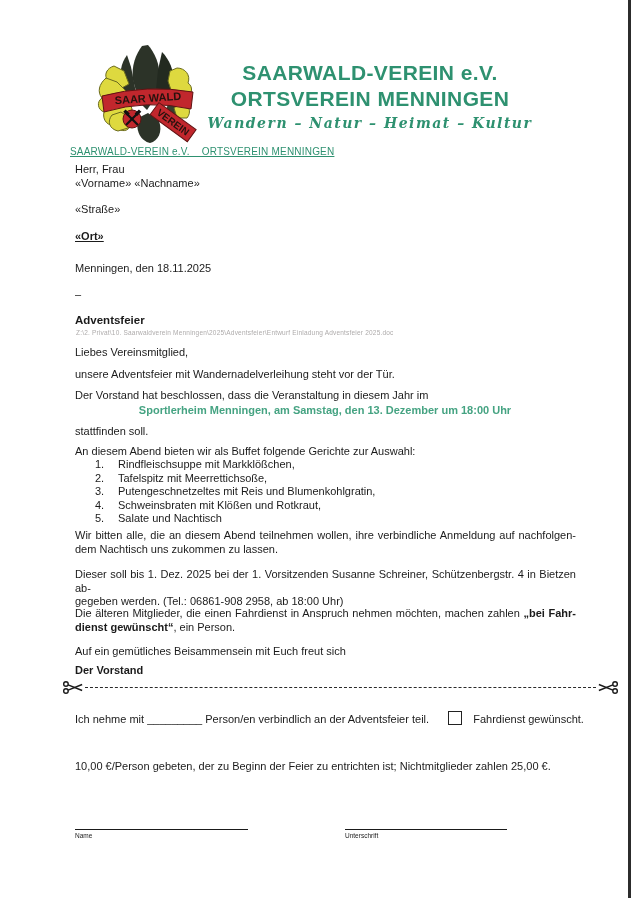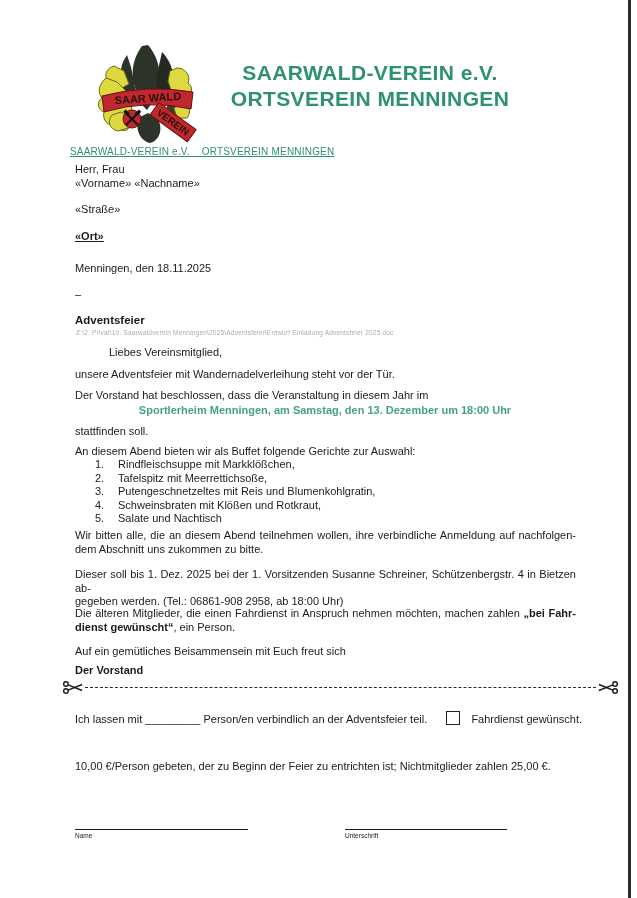--- a/index.html
+++ b/index.html
@@ -31,21 +31,21 @@
   #recip1{left:75px;top:163px;}
   #recip2{left:75px;top:177px;}
   #street{left:75px;top:203px;text-align:center;}
   #city{left:75px;top:230px;font-weight:bold;text-decoration:underline;}
   #dateline{left:75px;top:262px;}
   #dash{left:75px;top:288px;}
   
   #subject{left:75px;top:314px;font-size:11.5px;font-weight:bold;}
   #filepath{left:76px;top:329px;font-size:6.5px;color:var(--grey);letter-spacing:.2px;}
   
-  #salutation{left:75px;top:346px;margin-left:34px;}
+  #salutation{left:75px;top:346px;}
   #intro{left:75px;top:368px;}
   #decision{left:75px;top:389px;}
   #eventline{left:75px;top:404px;width:500px;text-align:center;color:var(--green-light);font-weight:bold;}
   #decisionend{left:75px;top:425px;}
   #buffetintro{left:75px;top:445px;}
   #menu{left:95px;top:458px;width:460px;}
   .menu-row{display:flex;}
   .menu-num{width:23px;flex:0 0 23px;}
   #registration{left:75px;top:529px;width:501px;}
   #deadline{left:75px;top:568px;width:501px;}
@@ -109,20 +109,21 @@
         <line x1="46" y1="73" x2="34" y2="85" stroke="#111" stroke-width="2.2"></line>
         <rect x="31.5" y="71" width="6" height="3.4" transform="rotate(45 34.5 72.7)" fill="#111"></rect>
         <rect x="43" y="71" width="6" height="3.4" transform="rotate(-45 46 72.7)" fill="#111"></rect>
       </g>
     </g>
   </svg>
 
   <div id="orgblock" class="abs">
     <div class="org-line">SAARWALD-VEREIN e.V.</div>
     <div class="org-line">ORTSVEREIN MENNINGEN</div>
+    <div id="motto">Wandern – Natur – Heimat – Kultur</div>
   </div>
   <div id="subline" class="abs">SAARWALD-VEREIN e.V.    ORTSVEREIN MENNINGEN</div>
 
   <div id="recip1" class="abs fs">Herr, Frau</div>
   <div id="recip2" class="abs fs">«Vorname» «Nachname»</div>
   <div id="street" class="abs fs">«Straße»</div>
   <div id="city" class="abs fs">«Ort»</div>
 
   <div id="dateline" class="abs fs">Menningen, den 18.11.2025</div>
   <div id="dash" class="abs fs">–</div>
@@ -155,21 +156,21 @@
         <span>Schweinsbraten mit Klößen und Rotkraut,</span>
       </div>
       <div class="menu-row">
         <span class="menu-num">5.</span>
         <span>Salate und Nachtisch</span>
       </div>
     </div>
 
   <div id="registration" class="abs fs rich">
       <div class="line"><span>Wir bitten alle, die an diesem Abend teilnehmen wollen, ihre verbindliche Anmeldung auf nachfolgen-</span></div>
-      <div class="line"><span>dem Abschnitt uns zukommen zu bitte.</span></div>
+      <div class="line"><span>dem Nachtisch uns zukommen zu lassen.</span></div>
     </div>
   <div id="deadline" class="abs fs rich">
       <div class="line"><span>Dieser soll bis 1. Dez. 2025 bei der 1. Vorsitzenden Susanne Schreiner, Schützenbergstr. 4 in Bietzen ab-</span></div>
       <div class="line"><span>gegeben werden. (Tel.: 06861-908 2958, ab 18:00 Uhr)</span></div>
     </div>
   <div id="shuttle" class="abs fs rich">
       <div class="line"><span>Die älteren Mitglieder, die einen Fahrdienst in Anspruch nehmen möchten, machen zahlen </span><span class="b">„bei Fahr-</span></div>
       <div class="line"><span class="b">dienst gewünscht“</span><span>, ein Person.</span></div>
     </div>
 
@@ -186,21 +187,21 @@
     <div class="cut-dash"></div>
     <svg class="scis right" viewBox="0 0 24 16" xmlns="http://www.w3.org/2000/svg">
       <circle cx="4.5" cy="4" r="2.6" fill="none" stroke="#1a1a1a" stroke-width="1.6"></circle>
       <circle cx="4.5" cy="12" r="2.6" fill="none" stroke="#1a1a1a" stroke-width="1.6"></circle>
       <line x1="7" y1="5" x2="23" y2="11.5" stroke="#1a1a1a" stroke-width="1.7"></line>
       <line x1="7" y1="11" x2="23" y2="4.5" stroke="#1a1a1a" stroke-width="1.7"></line>
     </svg>
   </div>
 
   <div id="replyline" class="abs fs">
-    <span>Ich lassen mit</span>
+    <span>Ich nehme mit</span>
     <span class="blank">_________</span>
     <span>Person/en verbindlich an der Adventsfeier teil.</span>
     <span class="checkbox"></span>
     <span>Fahrdienst gewünscht.</span>
   </div>
 
   <div id="costnote" class="abs fs rich">
       <div class="line"><span>10,00 €/Person gebeten, der zu Beginn der Feier zu entrichten ist; Nichtmitglieder zahlen 25,00 €.</span></div>
     </div>
 

